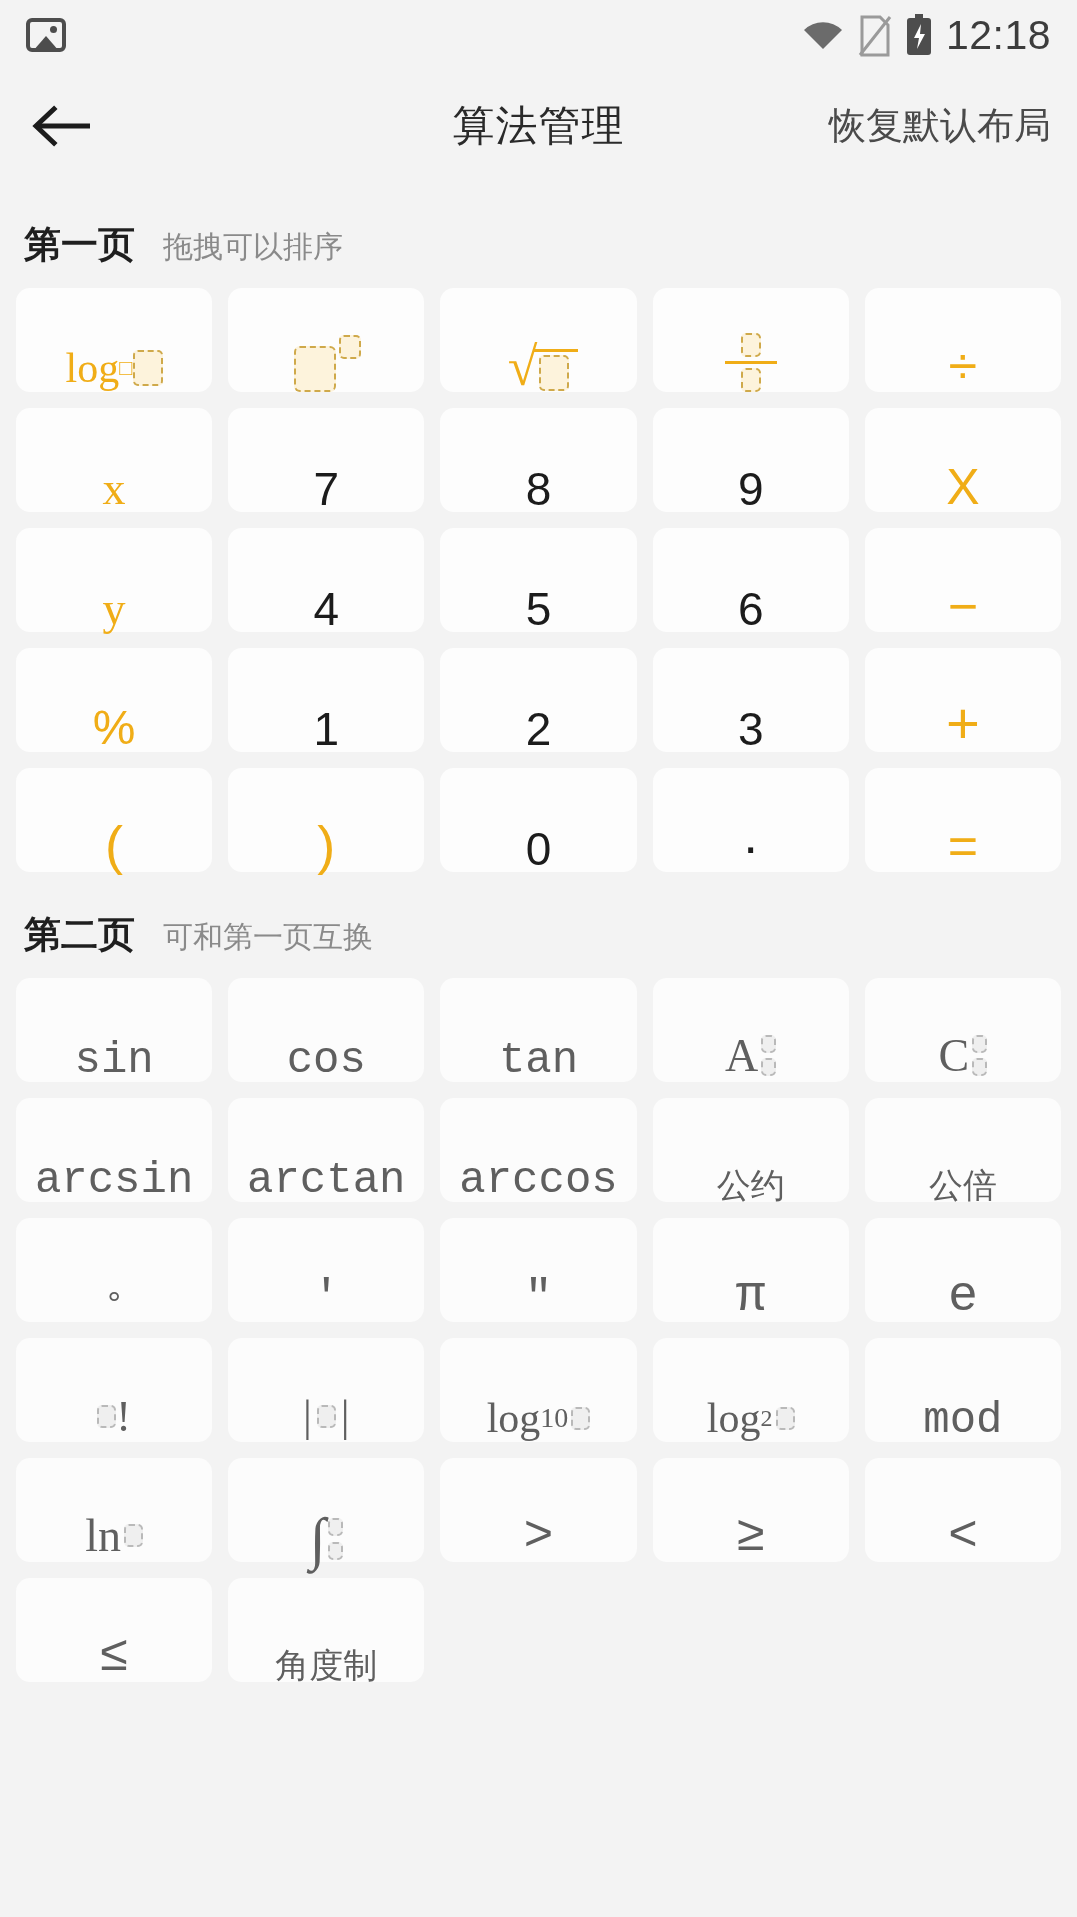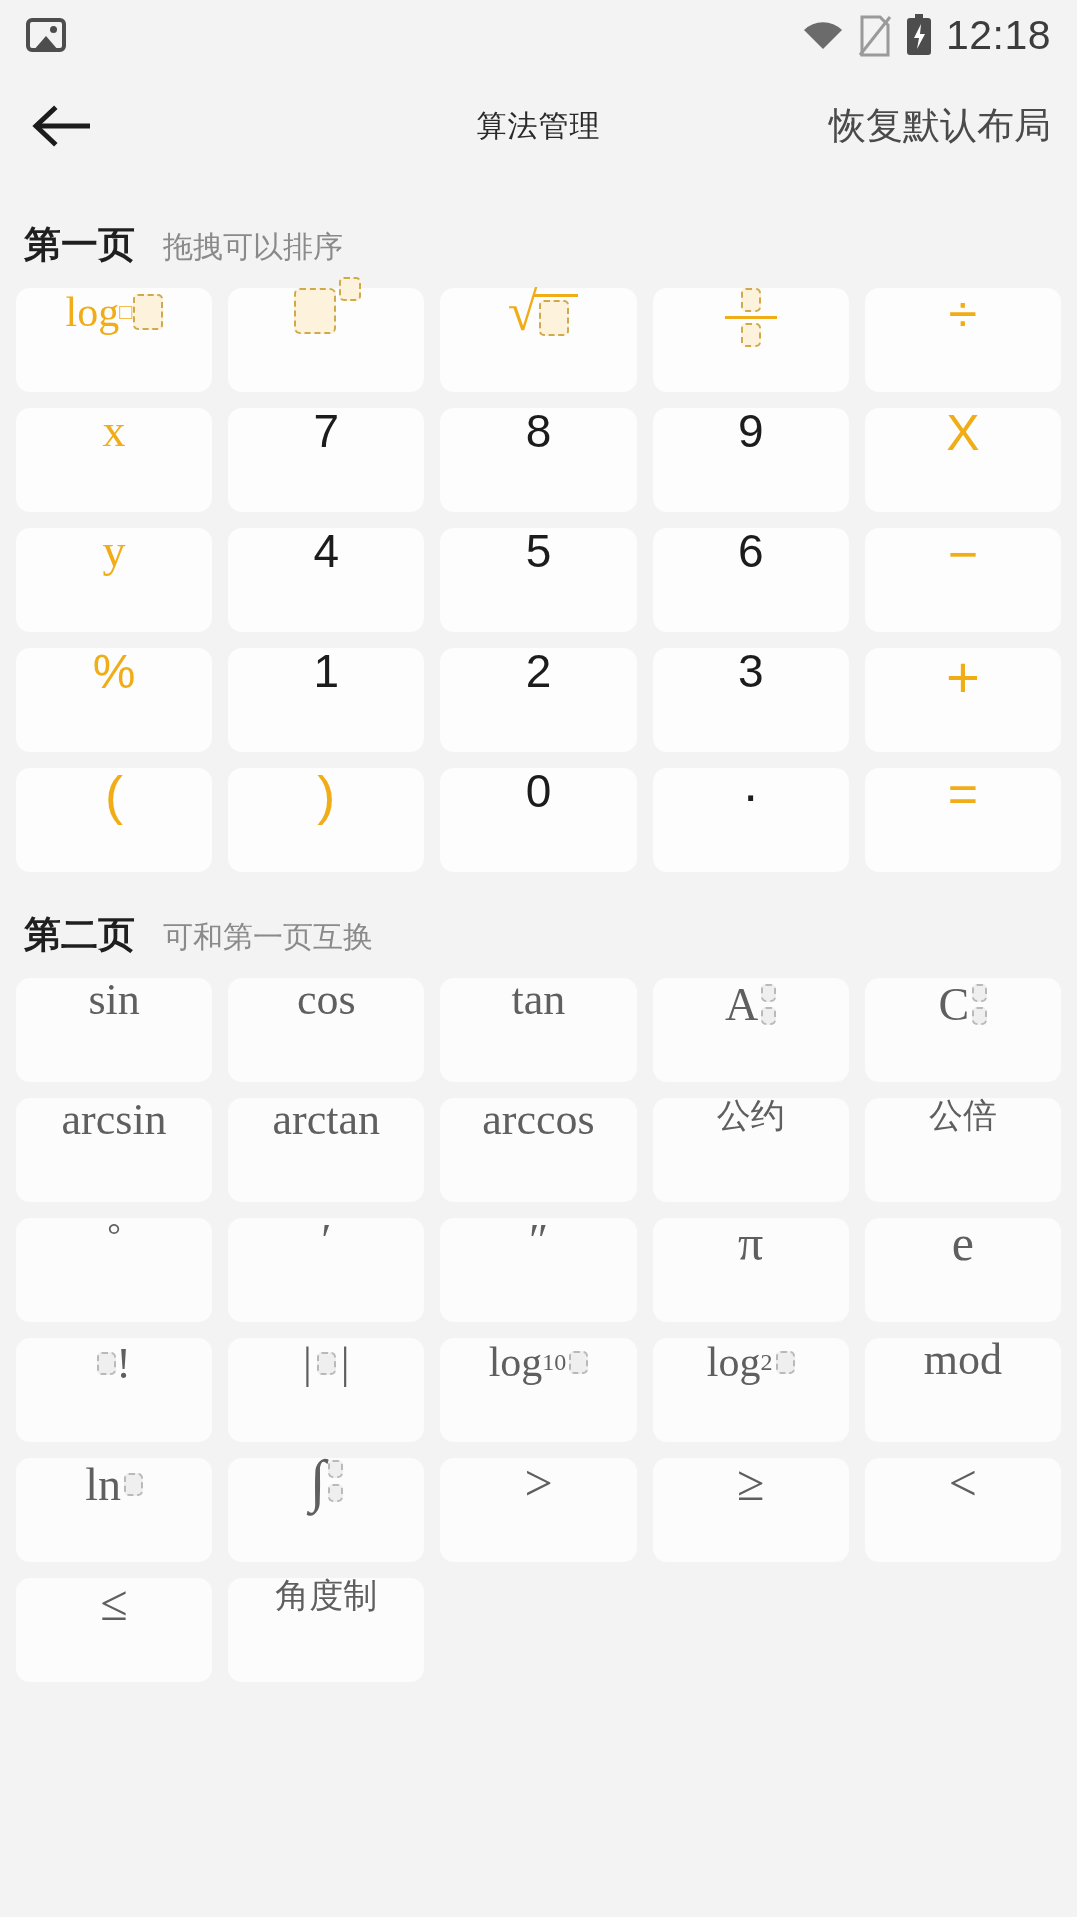--- a/index.html
+++ b/index.html
@@ -77,21 +77,21 @@
   .back-btn {
     width: 74px; height: 74px;
     display: flex; align-items: center; justify-content: center;
     cursor: pointer;
   }
   .back-btn svg { display: block; }
   .appbar-title {
     position: absolute;
     left: 0; right: 0;
     text-align: center;
-    font-size: 30px;
+    font-size: 42px;
     color: #2a2a2a;
     letter-spacing: 1px;
     pointer-events: none;
   }
   .appbar-action {
     margin-left: auto;
     font-size: 37px;
     color: #4a4a4a;
     cursor: pointer;
     z-index: 2;
@@ -119,36 +119,36 @@
     display: grid;
     grid-template-columns: repeat(5, 1fr);
     gap: 16px;
     padding: 0 16px;
   }
   .key {
     height: 104px;
     background: #fdfdfd;
     border-radius: 14px;
     display: flex;
-    align-items: flex-start;
+    align-items: flex-end;
     justify-content: center;
     cursor: pointer;
     user-select: none;
     position: relative;
   }
   .grid.page1 .key { height: 104px; }
   .grid.page2 .key { height: 104px; background: #fcfcfc; }
   .key .lbl {
     font-size: 46px;
     line-height: 1;
     color: #1c1c1c;
   }
   .key.sym .lbl { font-size: 52px; color: #f0ad17; }
   .grid.page2 .key .lbl {
-    font-family: Liberation Serif, serif;
+    font-family: Liberation Mono, monospace;
     font-size: 44px;
     color: #5f5f5f;
   }
   .grid.page2 .key .lbl.cjk {
     font-family: "Liberation Sans", sans-serif;
     font-size: 34px;
   }
   .grid.page2 .key .lbl.big {
     font-size: 50px;
   }
@@ -423,21 +423,21 @@
     </div>
     <div class="key">
       <span class="glyph g-abs">
         <span>|</span>
           <span class="ph gray sm"></span>
           <span>|</span>
       </span>
     </div>
     <div class="key">
       <span class="glyph" style="font-family:'Liberation Serif',serif;font-size:42px;color:#5f5f5f;">
-        log<sub style="font-size:24px">10</sub><span class="ph gray sm" style="margin-left:3px"></span>
+        log<sub style="font-size:28px">10</sub><span class="ph gray sm" style="margin-left:3px"></span>
       </span>
     </div>
     <div class="key">
       <span class="glyph" style="font-family:'Liberation Serif',serif;font-size:42px;color:#5f5f5f;">
         log<sub style="font-size:24px">2</sub><span class="ph gray sm" style="margin-left:3px"></span>
       </span>
     </div>
     <div class="key">
       <span class="lbl">mod</span>
     </div>

